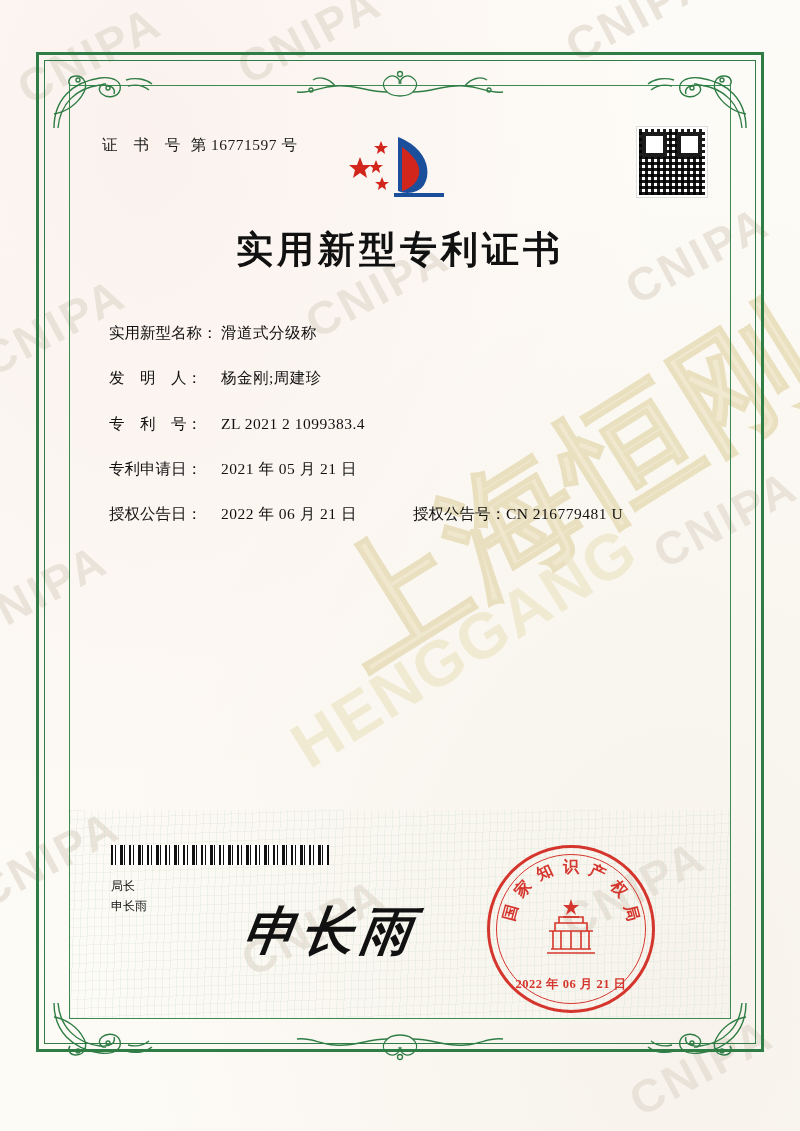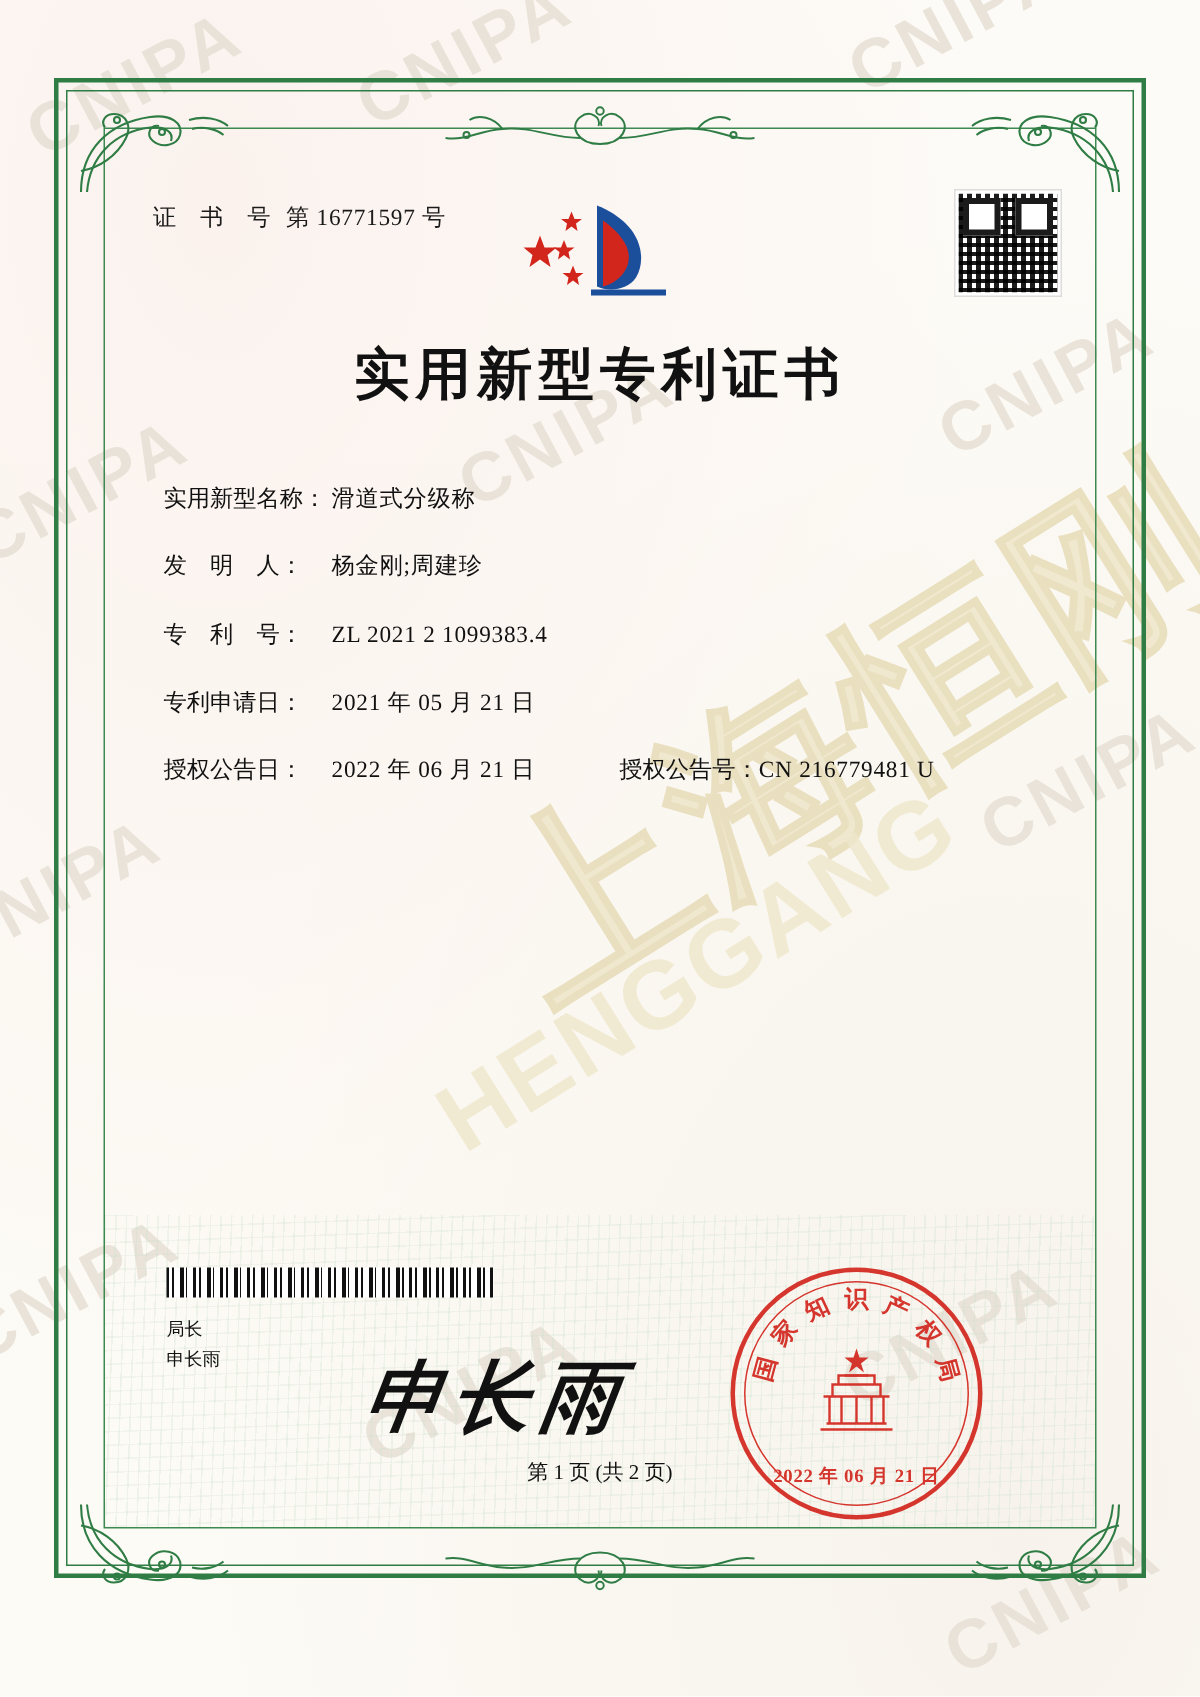--- a/index.html
+++ b/index.html
@@ -527,16 +527,15 @@
           <path d="M20 58 L20 40 M28 58 L28 40 M38 58 L38 40 M48 58 L48 40 M56 58 L56 40"></path>
           <path d="M16 40 L60 40"></path>
           <path d="M22 40 L22 32 L54 32 L54 40"></path>
           <path d="M26 32 L26 26 L50 26 L50 32"></path>
           <path d="M30 26 L46 26"></path>
         </svg>
       </div>
       <div class="seal-date">2022 年 06 月 21 日</div>
     </div>
 
-    <div class="page-num">第 1 页 (共 2 页)</div>
   </div>
 
 </div>
 
 </body></html>

